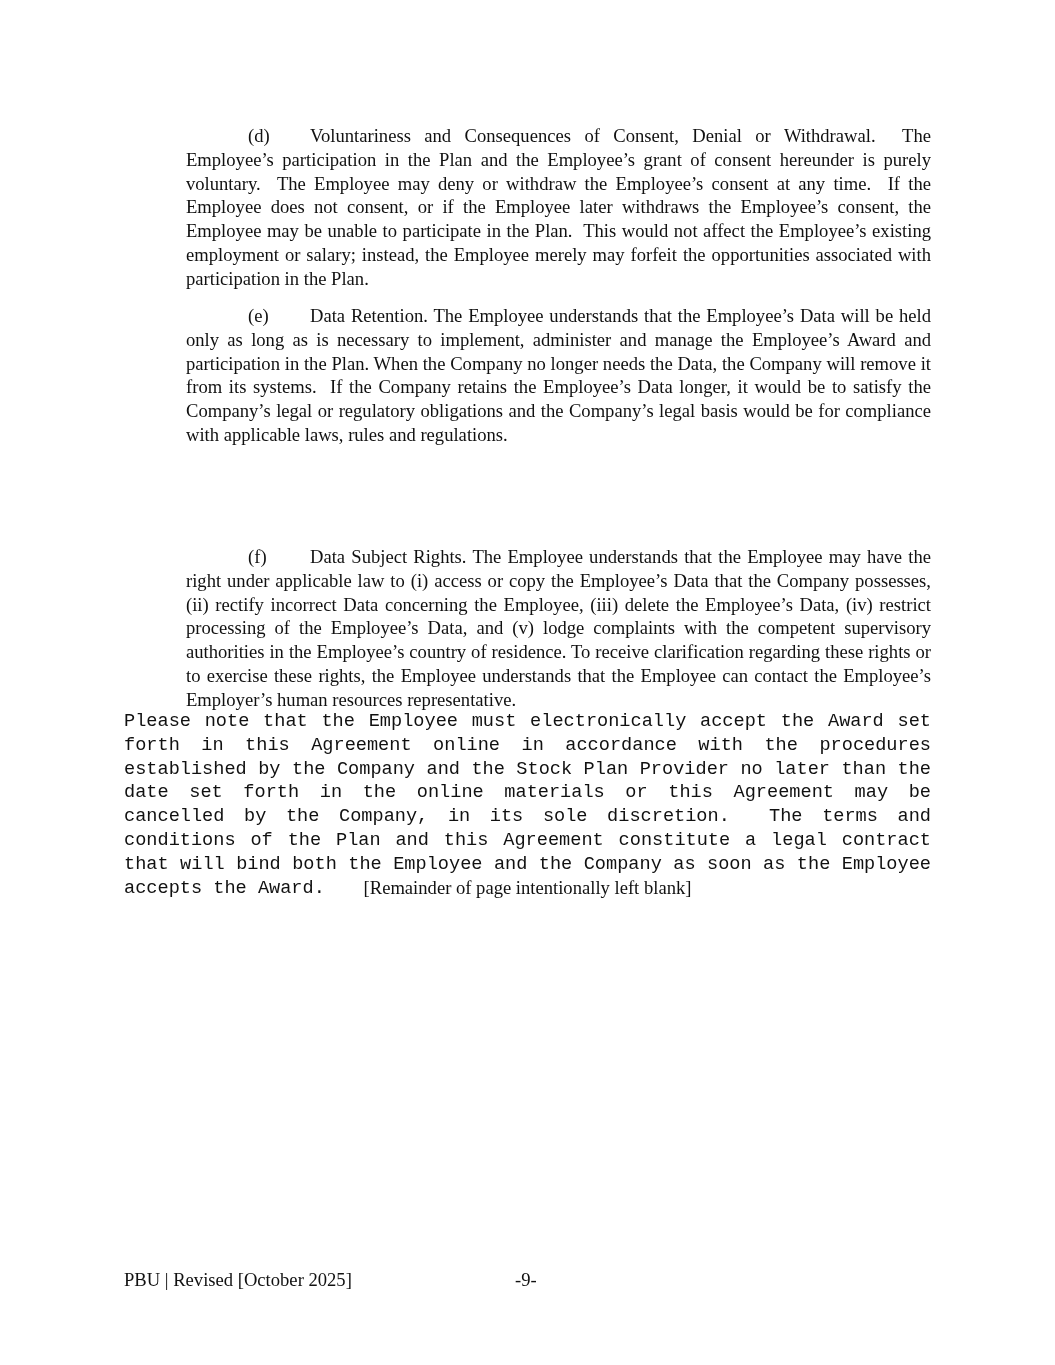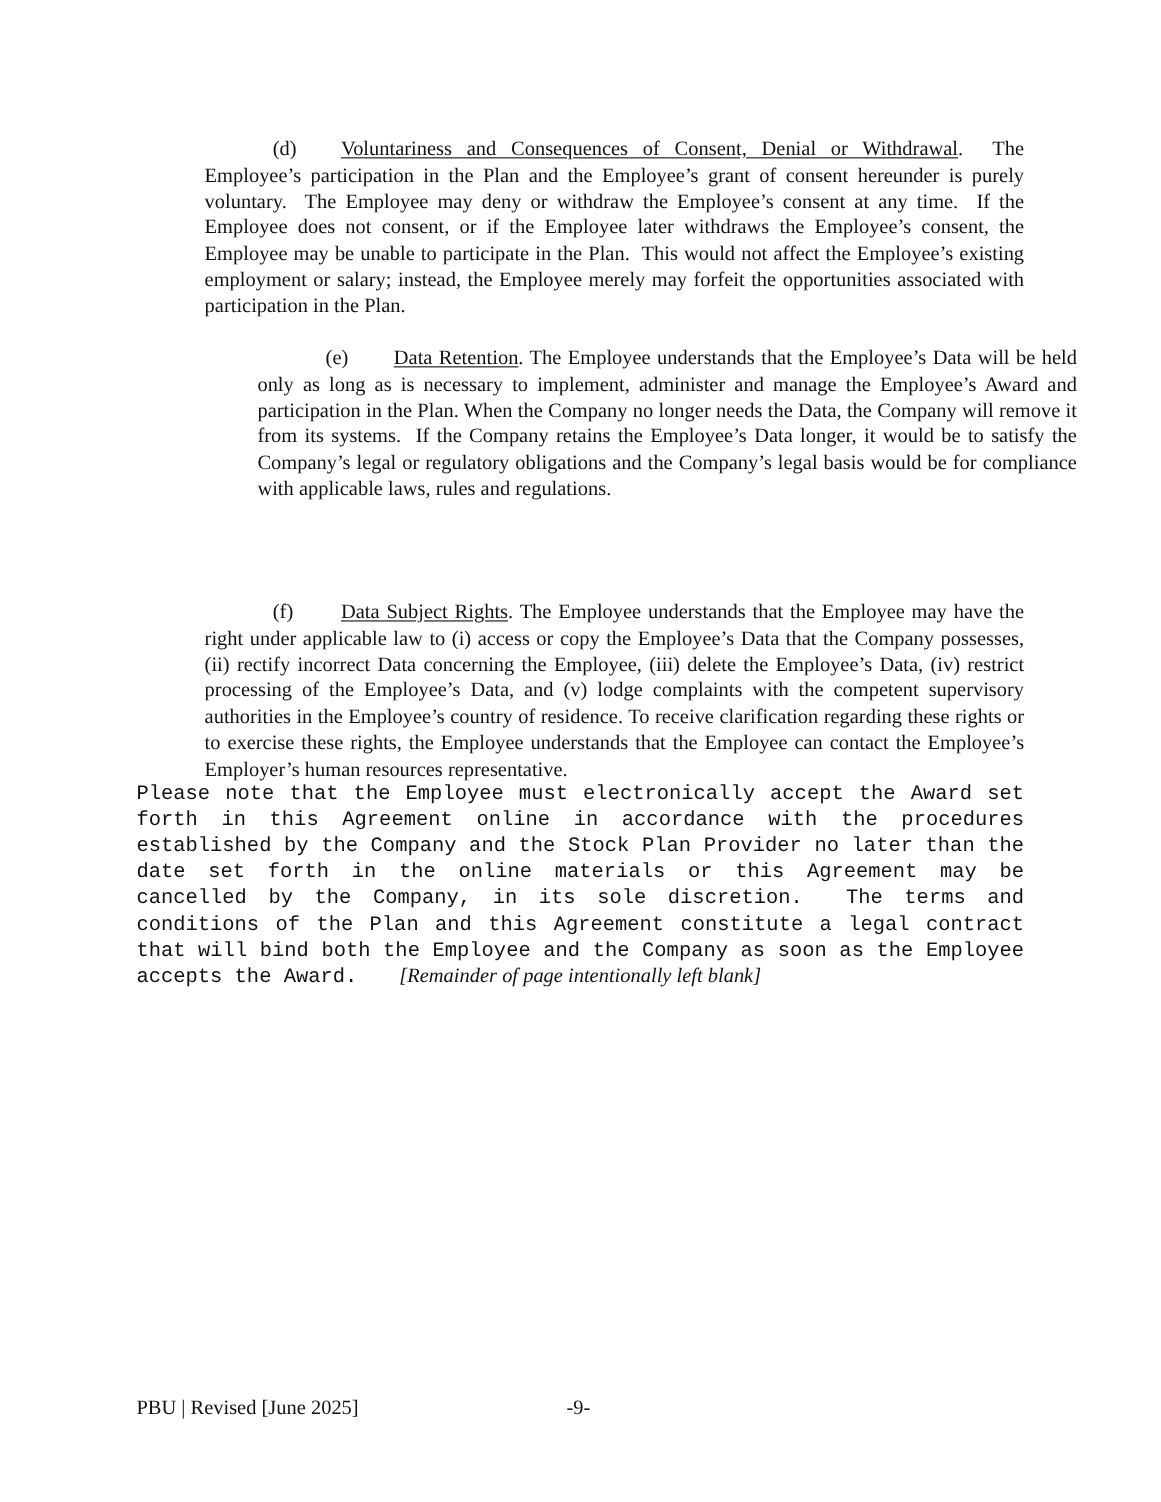--- a/index.html
+++ b/index.html
@@ -27,40 +27,39 @@
       left: 186px;
       width: 745px;
       text-align: justify;
       margin: 0;
     }
     .subsection .label {
       display: inline-block;
       width: 62px;
       margin-left: 62px;
     }
-    .u { text-decoration: underline; text-underline-offset: 2px; }
+    .u { text-underline-offset: 2px; }
     #sec-d { top: 124px; }
-    #sec-e { top: 314px; margin-left: 48px; }
+    #sec-e { top: 304px; }
     #sec-f { top: 499px; margin-top: 46px; }
     .closing {
       position: absolute;
       left: 124px;
       width: 807px;
       top: 710px;
       text-align: justify;
       margin: 0;
       font-family: Liberation Mono, monospace;
     }
     .blank-note {
       position: absolute;
       left: 124px;
       width: 807px;
       top: 876px;
       text-align: center;
-      font-style: italic;
       margin: 0;
     }
     .footer-left {
       position: absolute;
       left: 124px;
       top: 1268px;
       margin: 0;
     }
     .footer-page {
       position: absolute;
@@ -77,16 +76,16 @@
   <p class="subsection" id="sec-d"><span class="label">(d)</span><span class="u">Voluntariness and Consequences of Consent, Denial or Withdrawal</span><span>.</span><span style="white-space: pre-wrap;">  The Employee’s participation in the Plan and the Employee’s grant of consent hereunder is purely voluntary.  The Employee may deny or withdraw the Employee’s consent at any time.  If the Employee does not consent, or if the Employee later withdraws the Employee’s consent, the Employee may be unable to participate in the Plan.  This would not affect the Employee’s existing employment or salary; instead, the Employee merely may forfeit the opportunities associated with participation in the Plan.</span></p>
 
   <p class="subsection" id="sec-e"><span class="label">(e)</span><span class="u">Data Retention</span><span>.</span><span style="white-space: pre-wrap;"> The Employee understands that the Employee’s Data will be held only as long as is necessary to implement, administer and manage the Employee’s Award and participation in the Plan. When the Company no longer needs the Data, the Company will remove it from its systems.  If the Company retains the Employee’s Data longer, it would be to satisfy the Company’s legal or regulatory obligations and the Company’s legal basis would be for compliance with applicable laws, rules and regulations.</span></p>
 
   <p class="subsection" id="sec-f"><span class="label">(f)</span><span class="u">Data Subject Rights</span><span>.</span><span style="white-space: pre-wrap;"> The Employee understands that the Employee may have the right under applicable law to (i) access or copy the Employee’s Data that the Company possesses, (ii) rectify incorrect Data concerning the Employee, (iii) delete the Employee’s Data, (iv) restrict processing of the Employee’s Data, and (v) lodge complaints with the competent supervisory authorities in the Employee’s country of residence. To receive clarification regarding these rights or to exercise these rights, the Employee understands that the Employee can contact the Employee’s Employer’s human resources representative.</span></p>
 
   <p class="closing" style="white-space: pre-wrap;">Please note that the Employee must electronically accept the Award set forth in this Agreement online in accordance with the procedures established by the Company and the Stock Plan Provider no later than the date set forth in the online materials or this Agreement may be cancelled by the Company, in its sole discretion.  The terms and conditions of the Plan and this Agreement constitute a legal contract that will bind both the Employee and the Company as soon as the Employee accepts the Award.</p>
 
   <p class="blank-note">[Remainder of page intentionally left blank]</p>
 
-  <p class="footer-left">PBU | Revised [June 2025]</p>
+  <p class="footer-left">PBU | Revised [October 2025]</p>
   <p class="footer-page">-9-</p>
 
 </div>
 
 </body></html>

